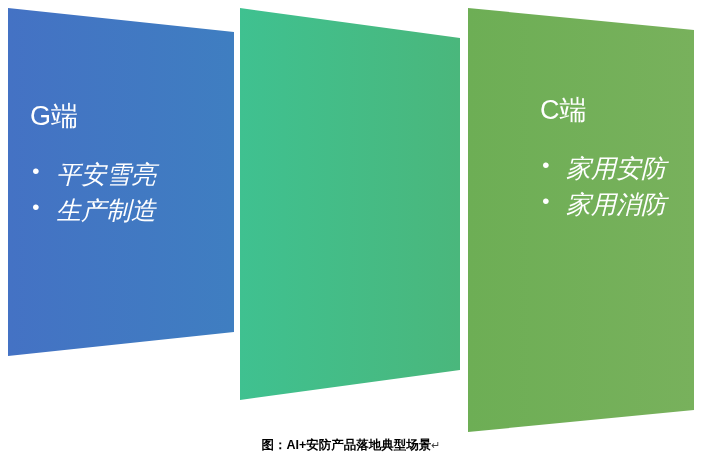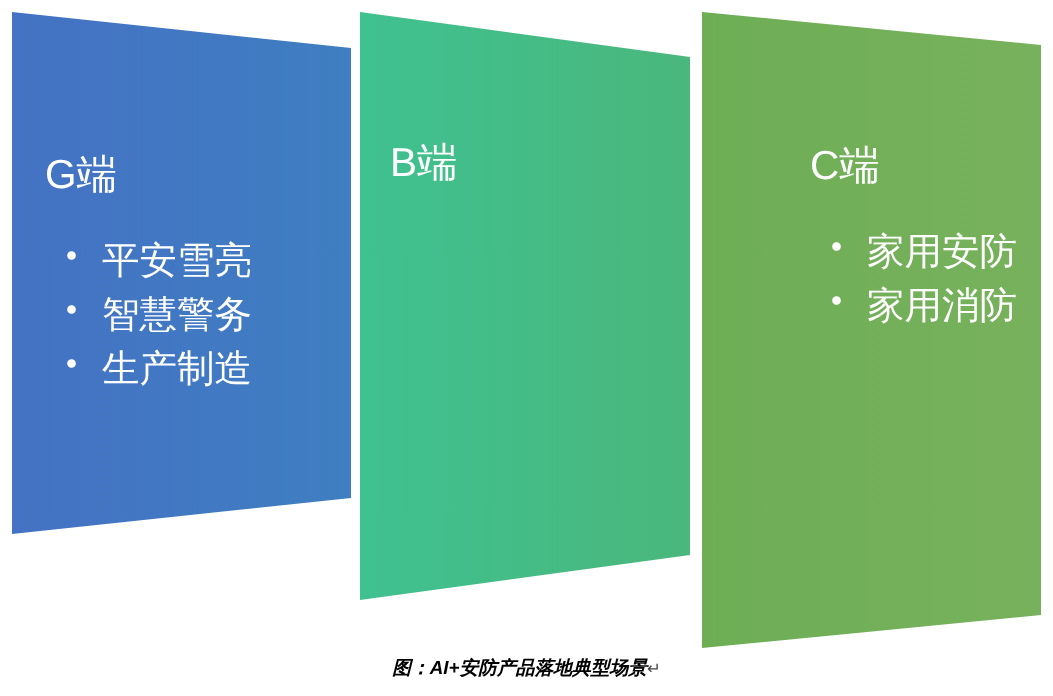--- a/index.html
+++ b/index.html
@@ -39,22 +39,23 @@
     z-index: 2;
   }
   .panel-title {
     font-size: 27px;
     font-weight: normal;
     line-height: 1.1;
     white-space: nowrap;
   }
   .bullets {
     list-style: none;
-    margin: 12px;
+    margin: 0;
     padding: 0;
+    font-style: italic;
   }
   .bullets li {
     font-size: 25px;
     line-height: 1.45;
     position: relative;
     padding-left: 26px;
     white-space: nowrap;
   }
   .bullets li::before {
     content: "\2022";
@@ -111,21 +112,20 @@
   #caption {
     position: absolute;
     left: 0;
     right: 0;
     bottom: 10px;
     text-align: center;
     font-size: 12.5px;
     font-weight: bold;
     color: #000000;
     font-family: "Liberation Sans", "DejaVu Sans", sans-serif;
-    font-style: italic;
   }
   #caption .caption-mark {
     font-weight: normal;
     font-size: 11px;
     color: #444444;
   }
 </style>
 </head>
 <body>
 
@@ -138,38 +138,36 @@
           <stop offset="0%" stop-color="#4472C4"></stop>
           <stop offset="100%" stop-color="#3F7EC1"></stop>
         </linearGradient>
       </defs>
       <polygon points="0,0 226,24 226,324 0,348" fill="url(#gradG)"></polygon>
     </svg>
     <div class="content">
       <div class="panel-title">G端</div>
       <ul class="bullets">
         <li>平安雪亮</li>
-        <li>智慧警务</li>
         <li>生产制造</li>
       </ul>
     </div>
   </div>
 
   <div class="panel" id="panel-b">
     <svg class="shape" viewBox="0 0 220 392" preserveAspectRatio="none">
       <defs>
         <linearGradient id="gradB" x1="0" y1="0" x2="1" y2="0">
           <stop offset="0%" stop-color="#3FC190"></stop>
           <stop offset="100%" stop-color="#4AB77C"></stop>
         </linearGradient>
       </defs>
       <polygon points="0,0 220,30 220,362 0,392" fill="url(#gradB)"></polygon>
     </svg>
     <div class="content">
-      <div class="panel-title">B端</div>
     </div>
   </div>
 
   <div class="panel" id="panel-c">
     <svg class="shape" viewBox="0 0 226 424" preserveAspectRatio="none">
       <defs>
         <linearGradient id="gradC" x1="0" y1="0" x2="1" y2="0">
           <stop offset="0%" stop-color="#6DAE55"></stop>
           <stop offset="100%" stop-color="#78B15C"></stop>
         </linearGradient>

